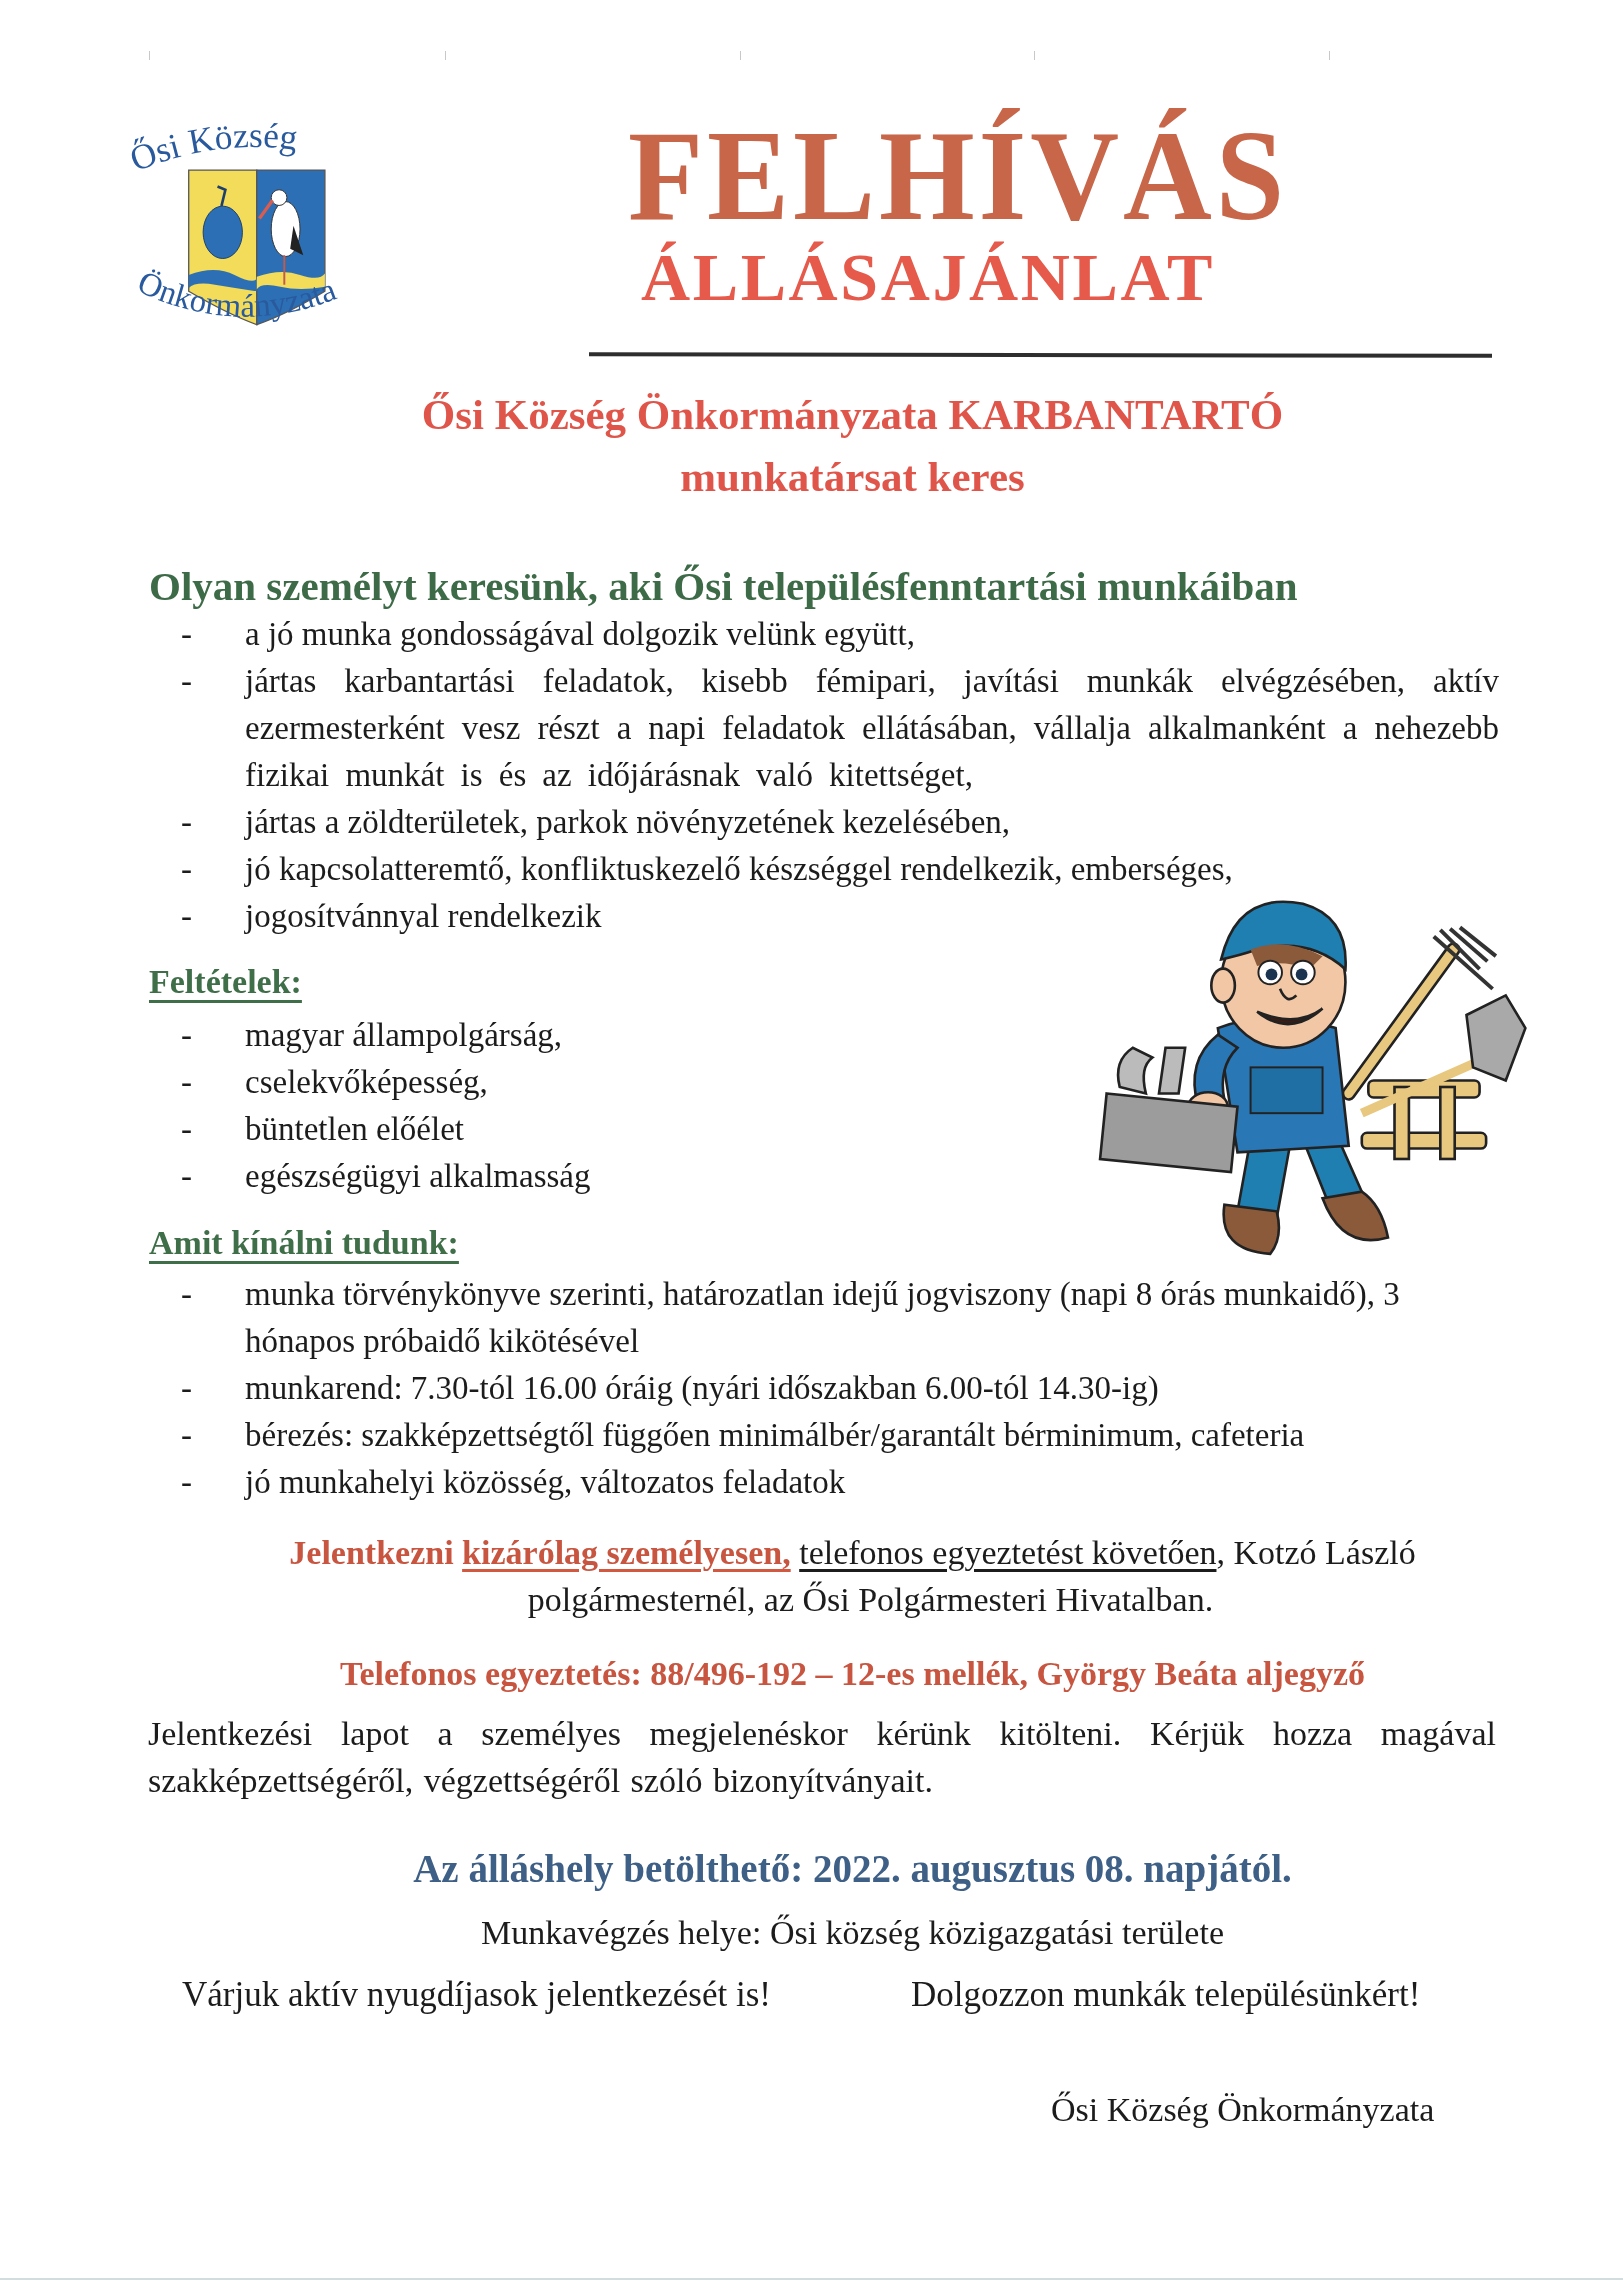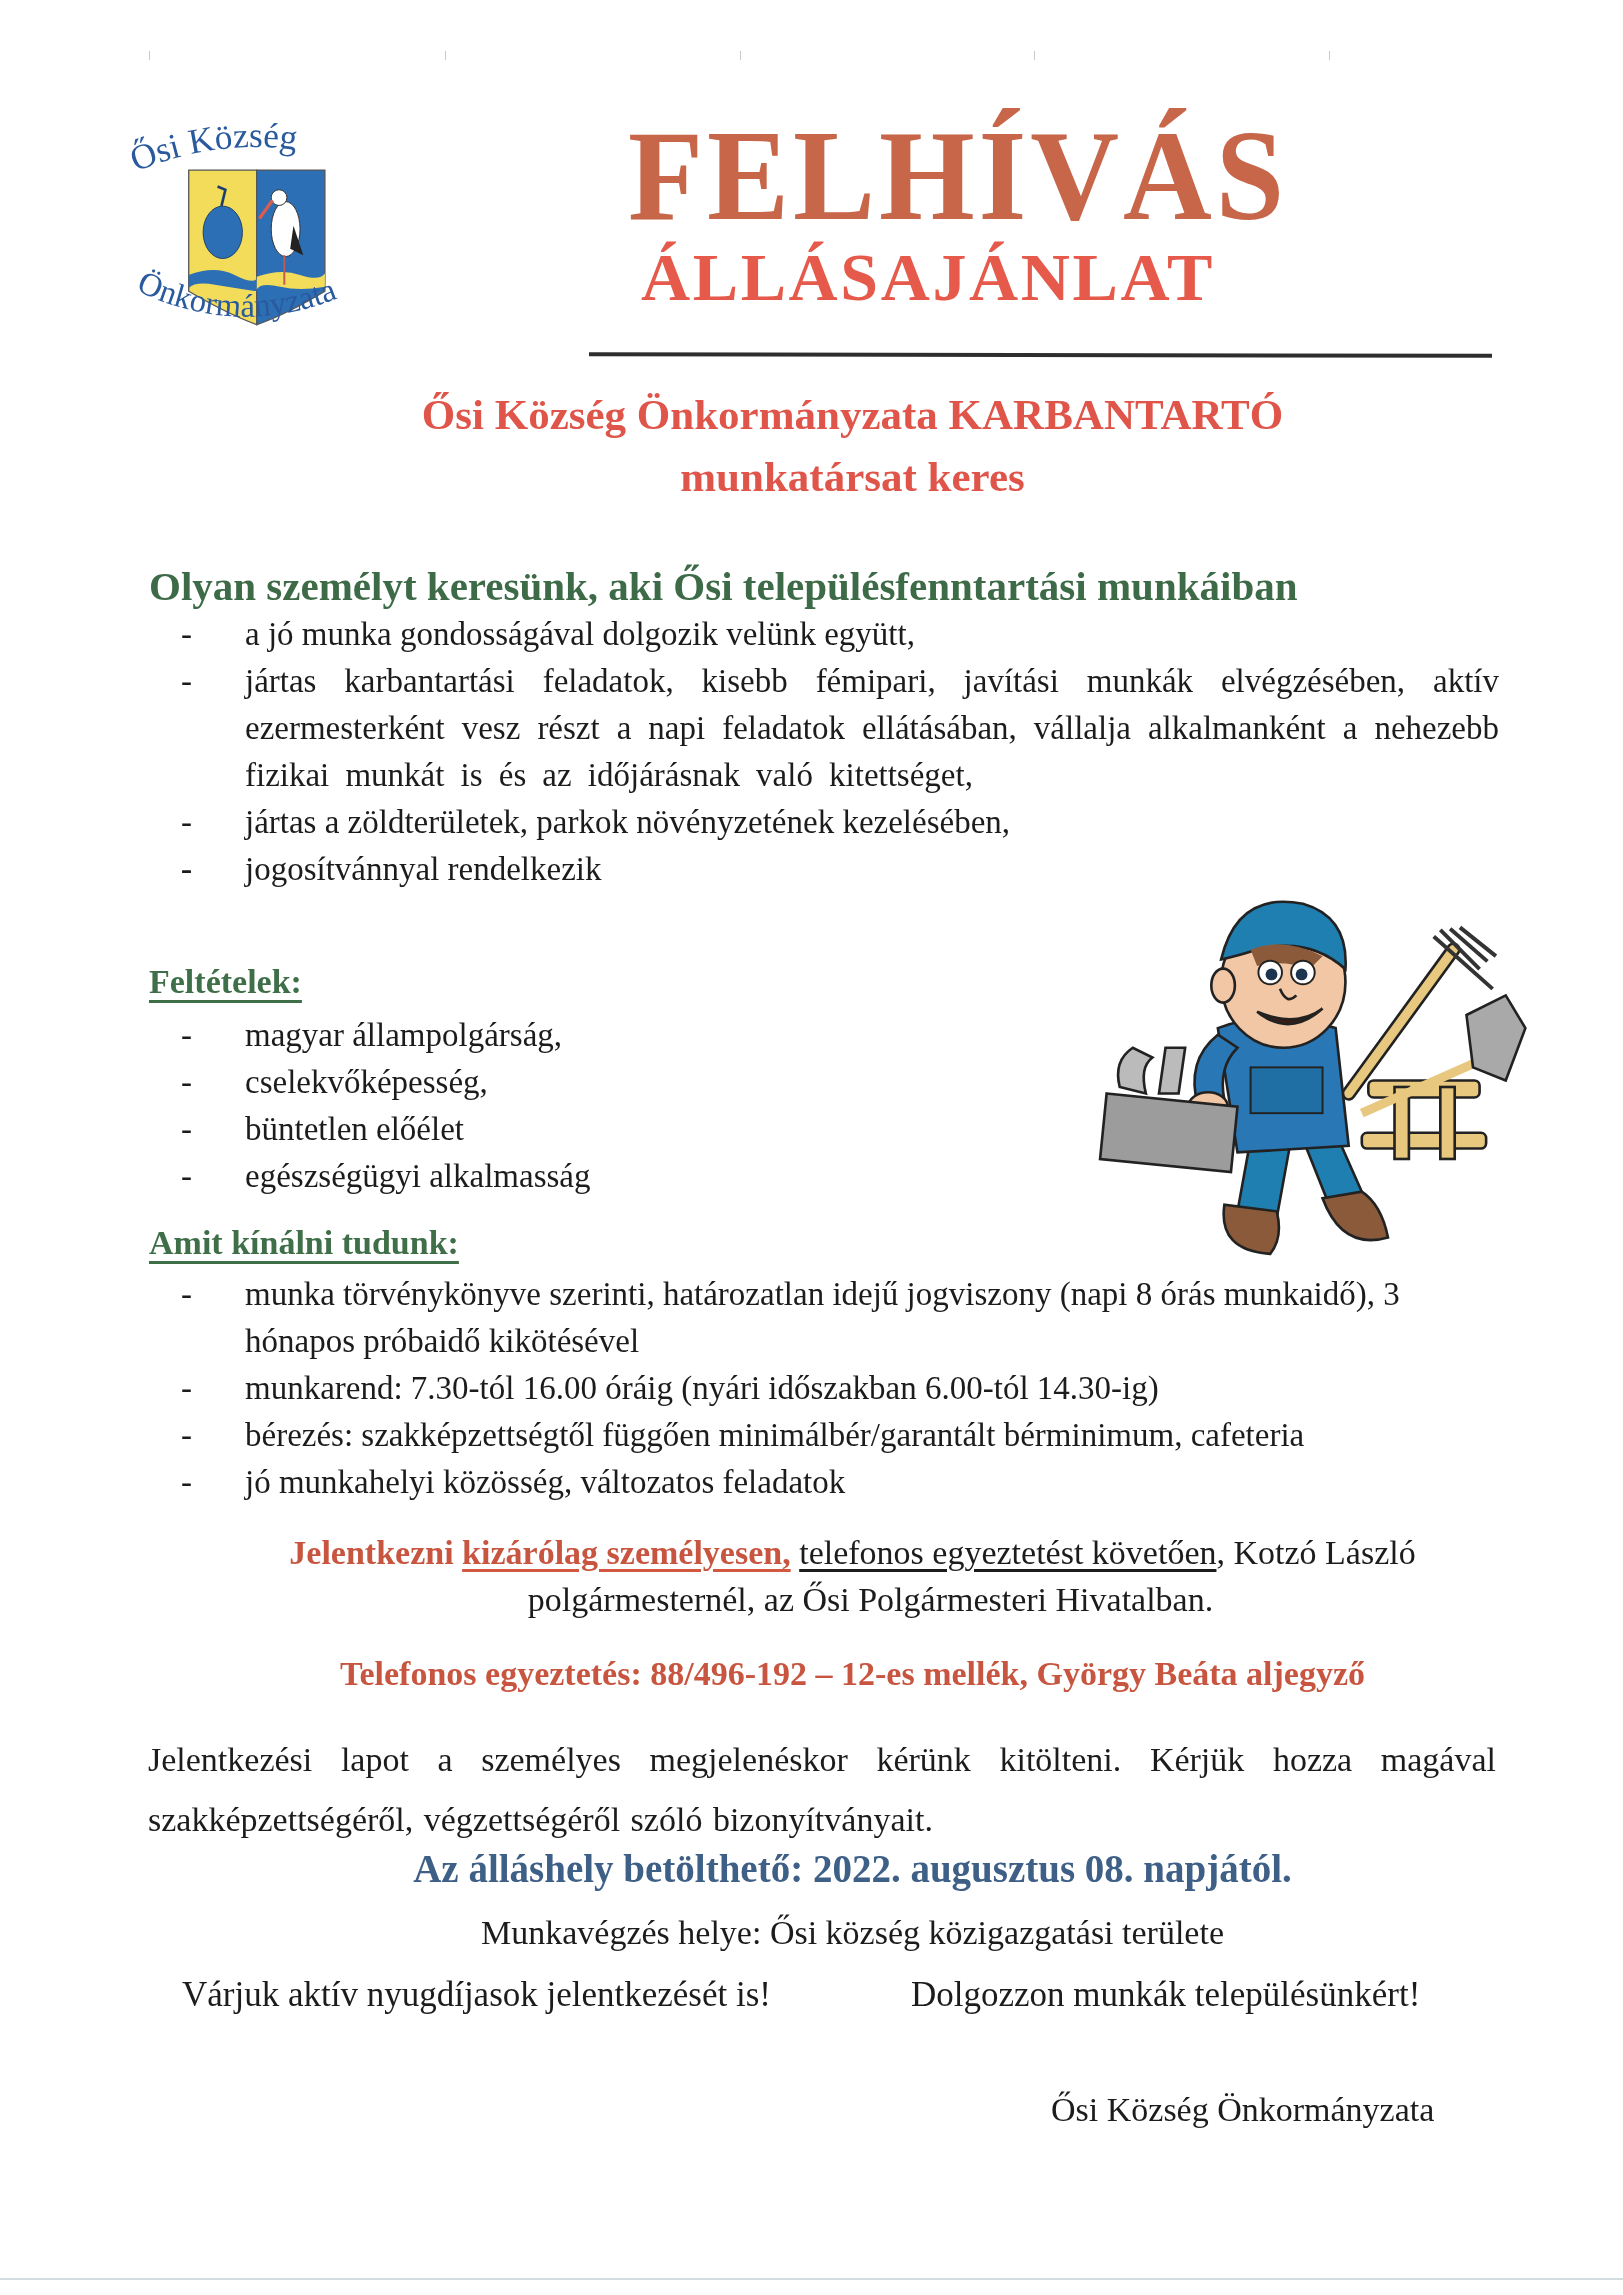--- a/index.html
+++ b/index.html
@@ -61,21 +61,21 @@
   #mascot { left: 1087px; top: 897px; width: 458px; height: 380px; }
 
   
   #apply-line1 { top: 1529px; font-size: 34px; line-height: 47px; }
   #apply-line2 { top: 1576px; font-size: 34px; line-height: 47px; margin-left: 18px; }
   .red-bold { color: #c8553f; font-weight: bold; }
   .red-ul { text-decoration: underline; text-decoration-color: #d2593f; text-decoration-thickness: 3.3px; text-underline-offset: 5.2px; }
   .black-ul { text-decoration: underline; text-decoration-thickness: 2.6px; text-underline-offset: 5.2px; }
   #phone-line { top: 1655px; font-size: 34px; font-weight: bold; color: #c8553f; }
 
-  #form-text { left: 148px; top: 1710px; width: 1348px; font-size: 34px; line-height: 60px; text-align: justify; word-spacing: 2px; margin-top: 20px; }
+  #form-text { left: 148px; top: 1710px; width: 1348px; font-size: 34px; line-height: 47px; text-align: justify; word-spacing: 2px; }
 
   #start-date { top: 1846px; font-size: 39px; font-weight: bold; color: #3e5f86; }
   #workplace { top: 1914px; font-size: 34px; }
   #retirees { left: 182px; top: 1975px; font-size: 35px; }
   #slogan { left: 911px; top: 1975px; font-size: 35px; }
   #signature { left: 1051px; top: 2091px; font-size: 34px; }
 
   #bottom-edge { left: 0; top: 2278px; width: 1623px; height: 2px; background: #d3dcde; }
   .tick { width: 1.3px; height: 9.2px; background: #c8c8c8; top: 51px; }
 </style>
@@ -126,21 +126,21 @@
 <div id="header-rule" class="abs"></div>
 
 <div id="role-line1" class="abs center">Ősi Község Önkormányzata KARBANTARTÓ</div>
 <div id="role-line2" class="abs center">munkatársat keres</div>
 
 <div id="intro-heading" class="abs">Olyan személyt keresünk, aki Ősi településfenntartási munkáiban</div>
 <div id="duties" class="abs list">
   <div class="li"><span class="dash">-</span><span>a jó munka gondosságával dolgozik velünk együtt,</span></div>
   <div class="li wide"><span class="dash">-</span><span>jártas karbantartási feladatok, kisebb fémipari, javítási munkák elvégzésében, aktív ezermesterként vesz részt a napi feladatok ellátásában, vállalja alkalmanként a nehezebb fizikai munkát is és az időjárásnak való kitettséget,</span></div>
   <div class="li"><span class="dash">-</span><span>jártas a zöldterületek, parkok növényzetének kezelésében,</span></div>
-  <div class="li"><span class="dash">-</span></div>
+  <div class="li"><span class="dash">-</span><span>jó kapcsolatteremtő, konfliktuskezelő készséggel rendelkezik, emberséges,</span></div>
   <div class="li"><span class="dash">-</span><span>jogosítvánnyal rendelkezik</span></div>
 </div>
 
 <div id="conditions-heading" class="abs sect-heading">Feltételek:</div>
 <div id="conditions" class="abs list" style="width:851px">
   <div class="li"><span class="dash">-</span><span>magyar állampolgárság,</span></div>
   <div class="li"><span class="dash">-</span><span>cselekvőképesség,</span></div>
   <div class="li"><span class="dash">-</span><span>büntetlen előélet</span></div>
   <div class="li"><span class="dash">-</span><span>egészségügyi alkalmasság</span></div>
 </div>

